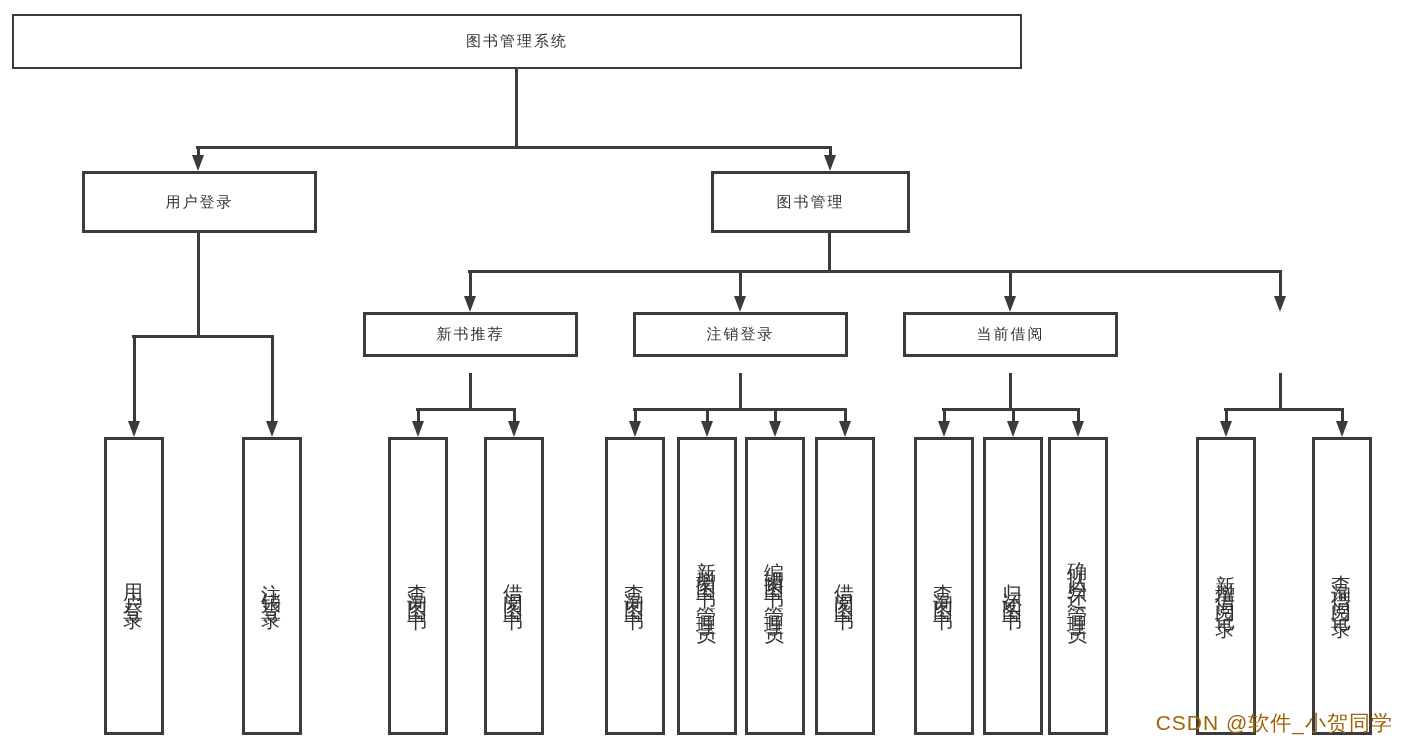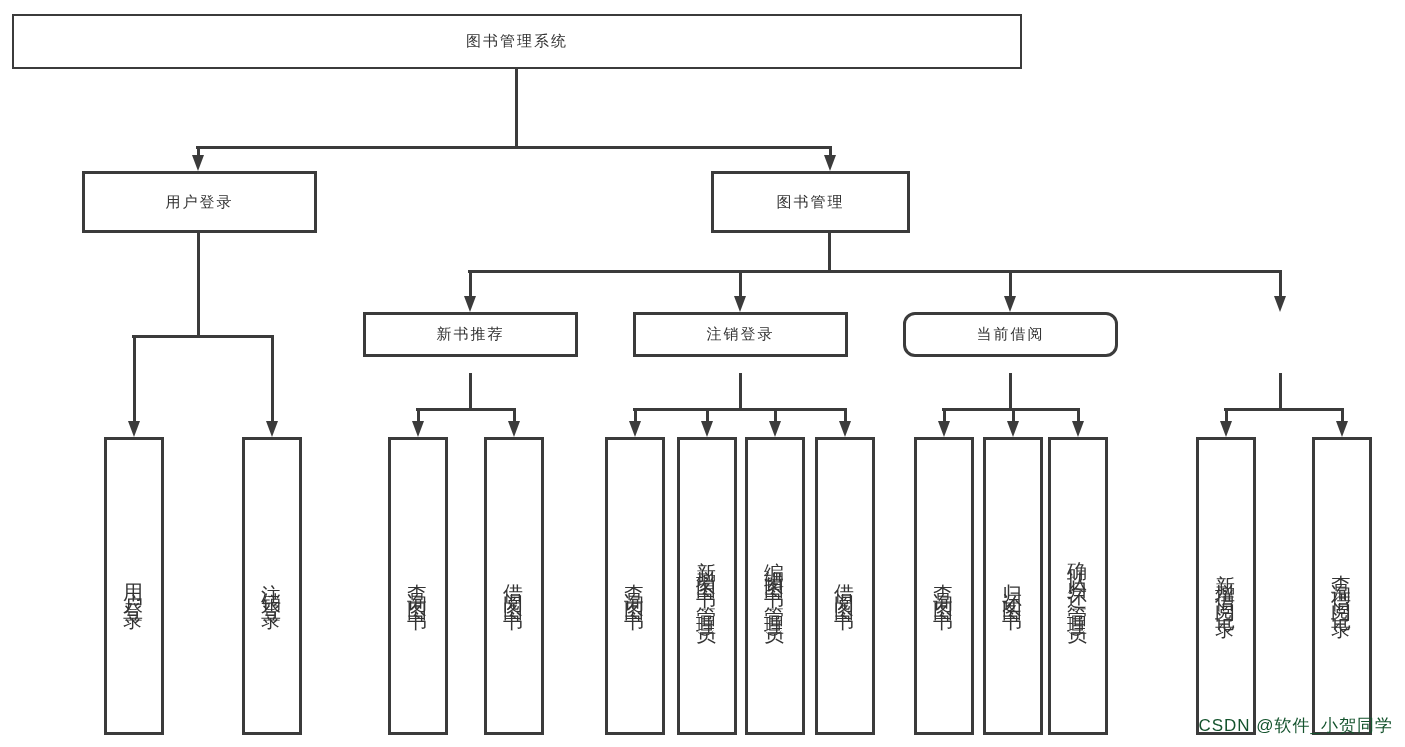--- a/index.html
+++ b/index.html
@@ -46,40 +46,40 @@
     height:calc(100% - 14px);background:var(--line);
   }
   .arrow::after{
     content:"";position:absolute;left:0;bottom:0;width:0;height:0;
     border-left:6px solid transparent;border-right:6px solid transparent;
     border-top:16px solid var(--line);
   }
   .watermark{
     position:absolute;
     right:12px;bottom:10px;
-    font-size:17px;
+    font-size:21px;
     letter-spacing:1px;
-    color:#14532d;
+    color:#a16207;
     z-index:5;
     white-space:nowrap;
   }
 </style>
 </head>
 <body>
 
 <div class="canvas">
 
   <div class="box root">图书管理系统</div>
 
   <div class="box lvl2" style="left:82px;">用户登录</div>
   <div class="box lvl2" style="left:711px;width:199px;">图书管理</div>
 
   <div class="box lvl3" style="left:363px;">新书推荐</div>
   <div class="box lvl3" style="left:633px;">注销登录</div>
-  <div class="box lvl3" style="left:903px;border-radius:12px;">当前借阅</div>
+  <div class="box lvl3" style="left:903px;">当前借阅</div>
 
   <div class="box leaf" style="left:104px;">用户登录</div>
   <div class="box leaf" style="left:242px;">注销登录</div>
   <div class="box leaf" style="left:388px;">查询图书</div>
   <div class="box leaf" style="left:484px;">借阅图书</div>
   <div class="box leaf" style="left:605px;">查询图书</div>
   <div class="box leaf" style="left:677px;">新增图书（管理员）</div>
   <div class="box leaf" style="left:745px;">编辑图书（管理员）</div>
   <div class="box leaf" style="left:815px;">借阅图书</div>
   <div class="box leaf" style="left:914px;">查询图书</div>

